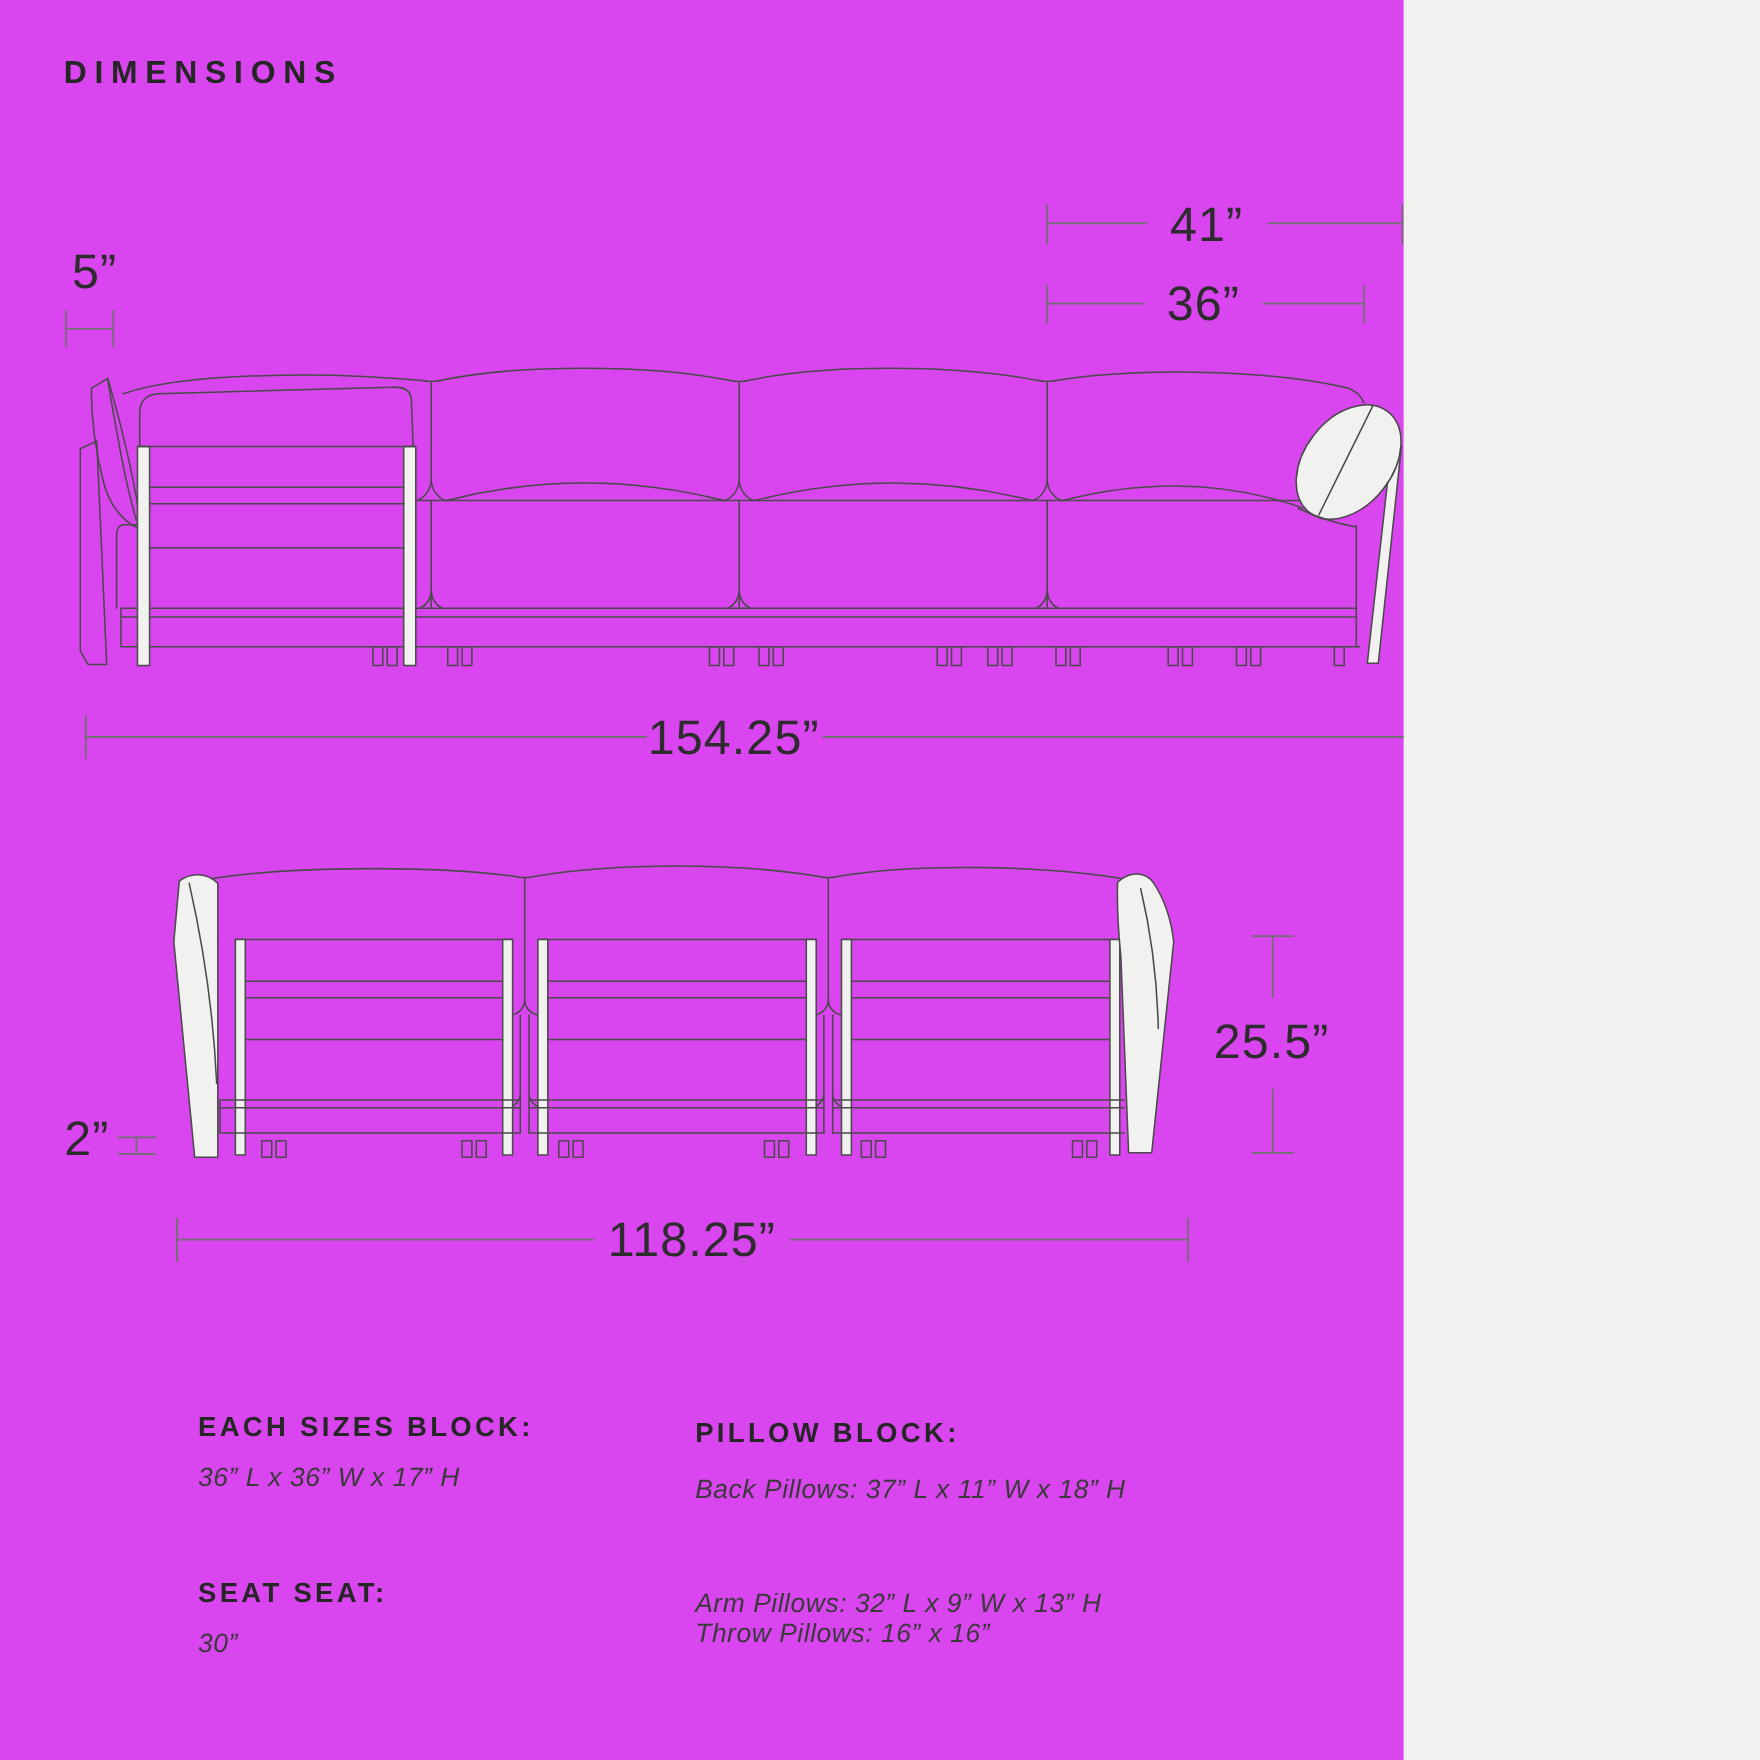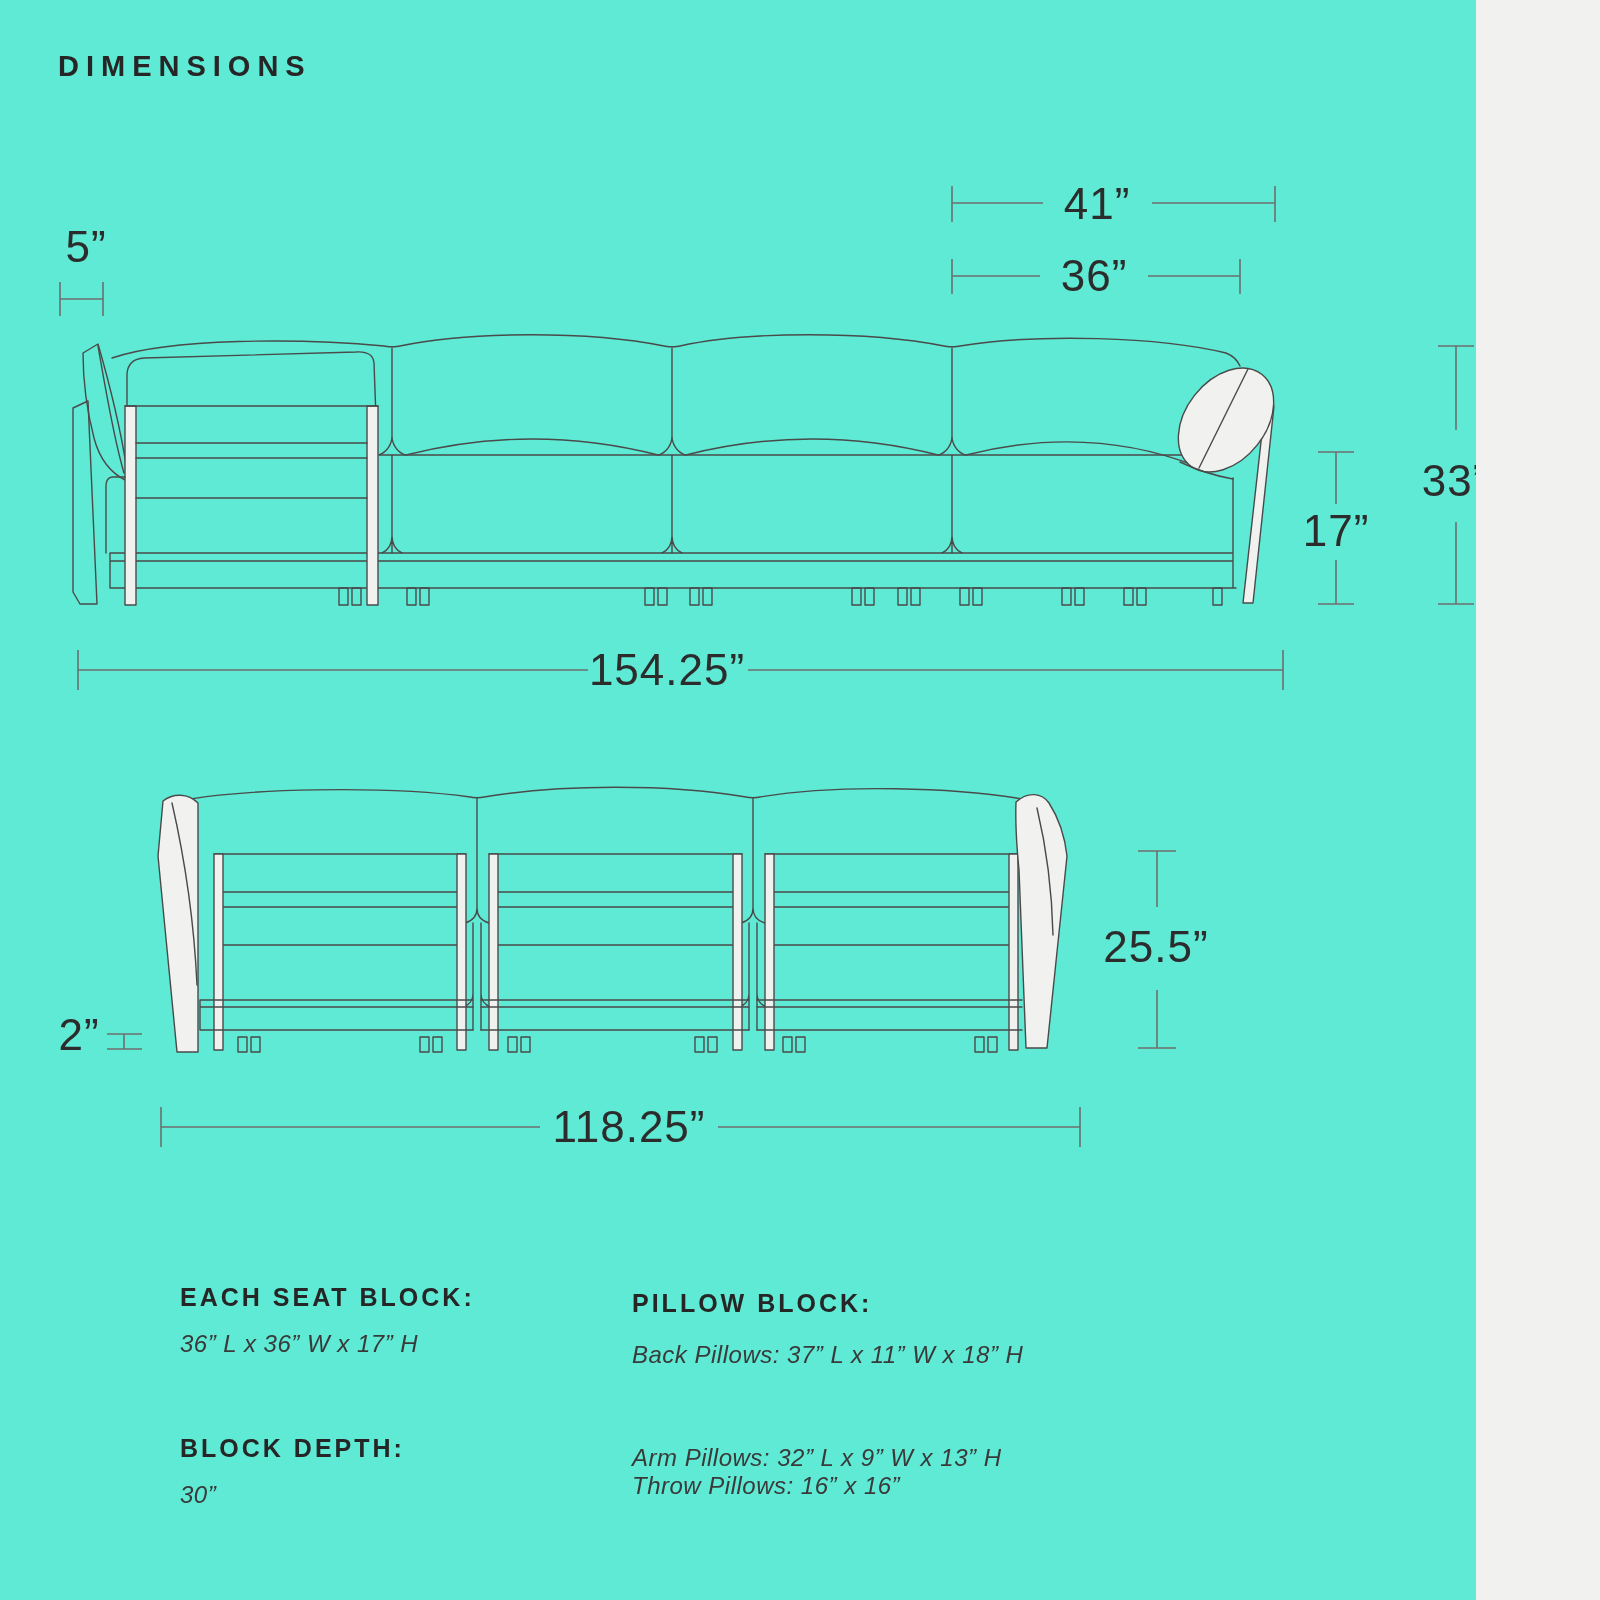--- a/index.html
+++ b/index.html
@@ -1,17 +1,17 @@
 <!DOCTYPE html>
 <html><head>
 <meta charset="utf-8">
 <style>
   html,body{margin:0;padding:0;background:#f1f1f0;}
   body{font-family:"Liberation Sans",sans-serif;}
-  #page{position:relative;width:1476px;height:1600px;background:#5eead4;overflow:hidden;}
+  #page{position:relative;width:1276px;height:1600px;background:#d946ef;overflow:hidden;}
   #diagram-svg{position:absolute;left:0;top:0;}
   .ln{fill:none;stroke:#4a4a4a;stroke-width:1.4;stroke-linejoin:round;stroke-linecap:round;}
   .lnf{fill:#f1f1f0;stroke:#4a4a4a;stroke-width:1.4;stroke-linejoin:round;}
   .dim{fill:none;stroke:#6f6f6f;stroke-width:1.6;stroke-linecap:butt;}
   .dimlabel{fill:#2c2c2c;font-size:44px;font-family:"Liberation Sans",sans-serif;letter-spacing:1px;}
   .page-title{position:absolute;left:58px;top:50px;font-size:29px;font-weight:700;letter-spacing:7px;color:#262626;}
   .spec-heading{position:absolute;font-size:25px;font-weight:700;letter-spacing:3px;color:#262626;white-space:nowrap;}
   .spec-value{position:absolute;font-size:24px;font-weight:400;color:#3a3a3a;white-space:nowrap;letter-spacing:0.5px;font-style:italic;}
 </style>
 </head>
@@ -189,24 +189,24 @@
         <text class="dimlabel" x="79" y="1050" text-anchor="middle">2”</text>
       </g>
 
       <g>
         <path class="dim" d="M 161,1107 V 1147 M 1080,1107 V 1147 M 161,1127 H 540 M 718,1127 H 1080"></path>
         <text class="dimlabel" x="629" y="1142" text-anchor="middle">118.25”</text>
       </g>
     </g>
   </svg>
 
-  <div class="spec-heading" style="left:180px;top:1283px;">EACH SEAT BLOCK:</div>
+  <div class="spec-heading" style="left:180px;top:1283px;">EACH SIZES BLOCK:</div>
   <div class="spec-value" style="left:180px;top:1330px;">36” L x 36” W x 17” H</div>
 
-  <div class="spec-heading" style="left:180px;top:1434px;">BLOCK DEPTH:</div>
+  <div class="spec-heading" style="left:180px;top:1434px;">SEAT SEAT:</div>
   <div class="spec-value" style="left:180px;top:1481px;">30”</div>
 
   <div class="spec-heading" style="left:632px;top:1289px;">PILLOW BLOCK:</div>
   <div class="spec-value" style="left:632px;top:1341px;text-align:center;">Back Pillows: 37” L x 11” W x 18” H</div>
   <div class="spec-value" style="left:632px;top:1403px;margin-top:41px;">Arm Pillows: 32” L x 9” W x 13” H</div>
   <div class="spec-value" style="left:632px;top:1460px;margin-top:12px;">Throw Pillows: 16” x 16”</div>
 
 </div>
 
 </body></html>

